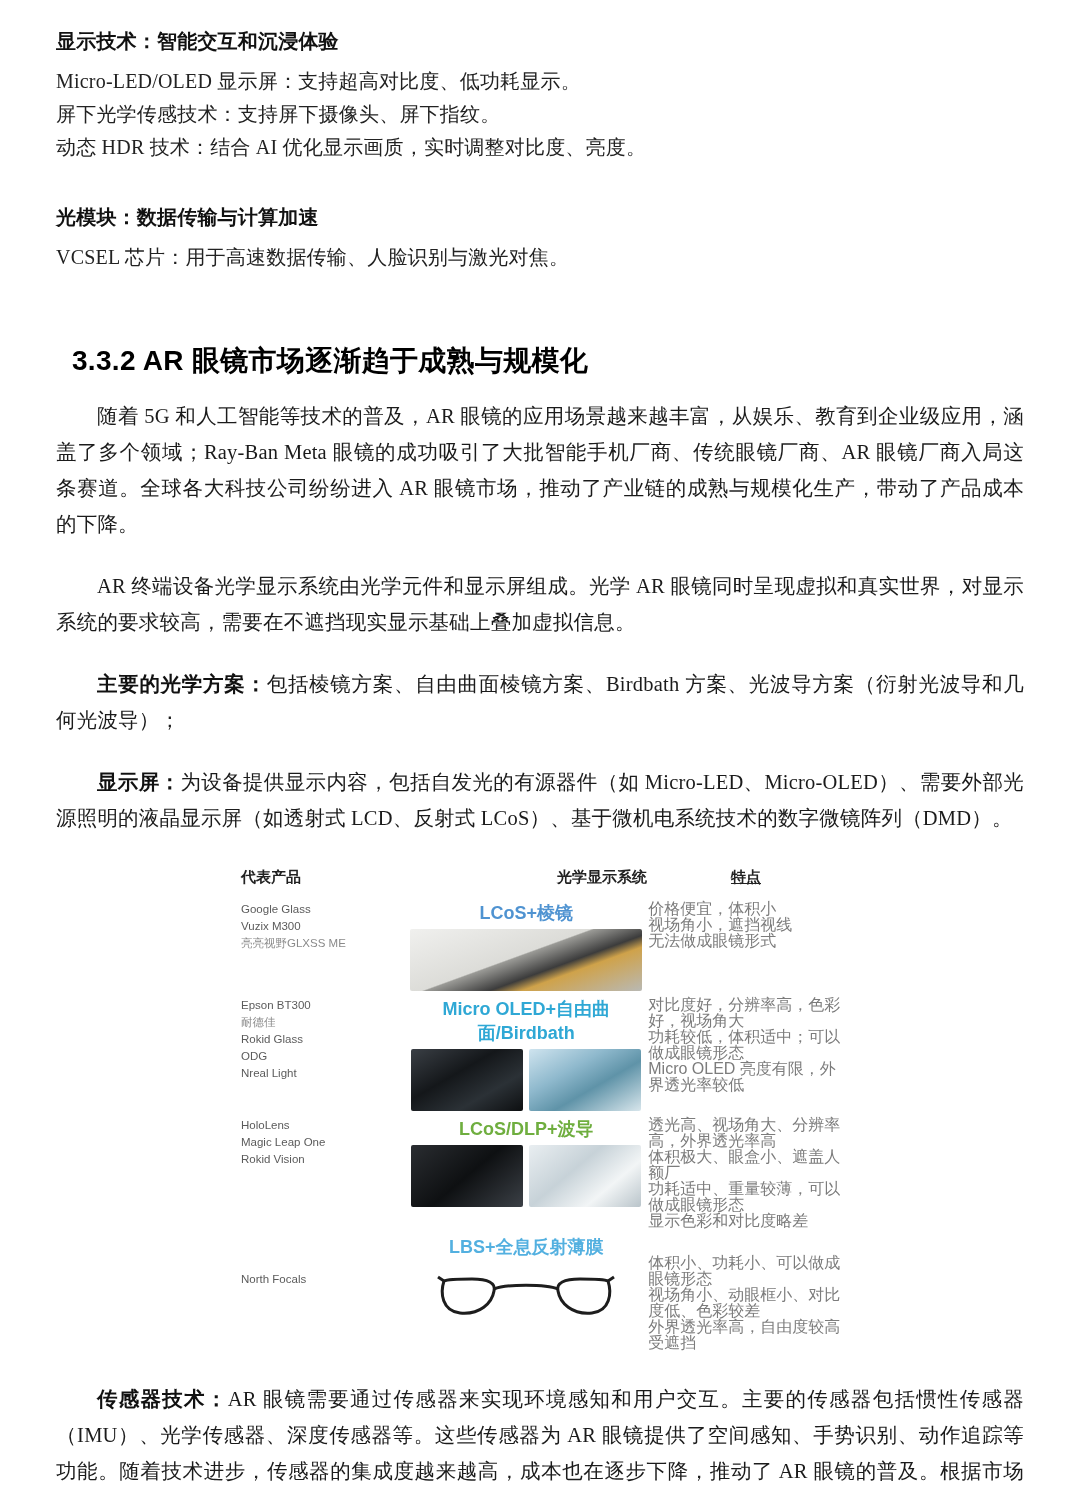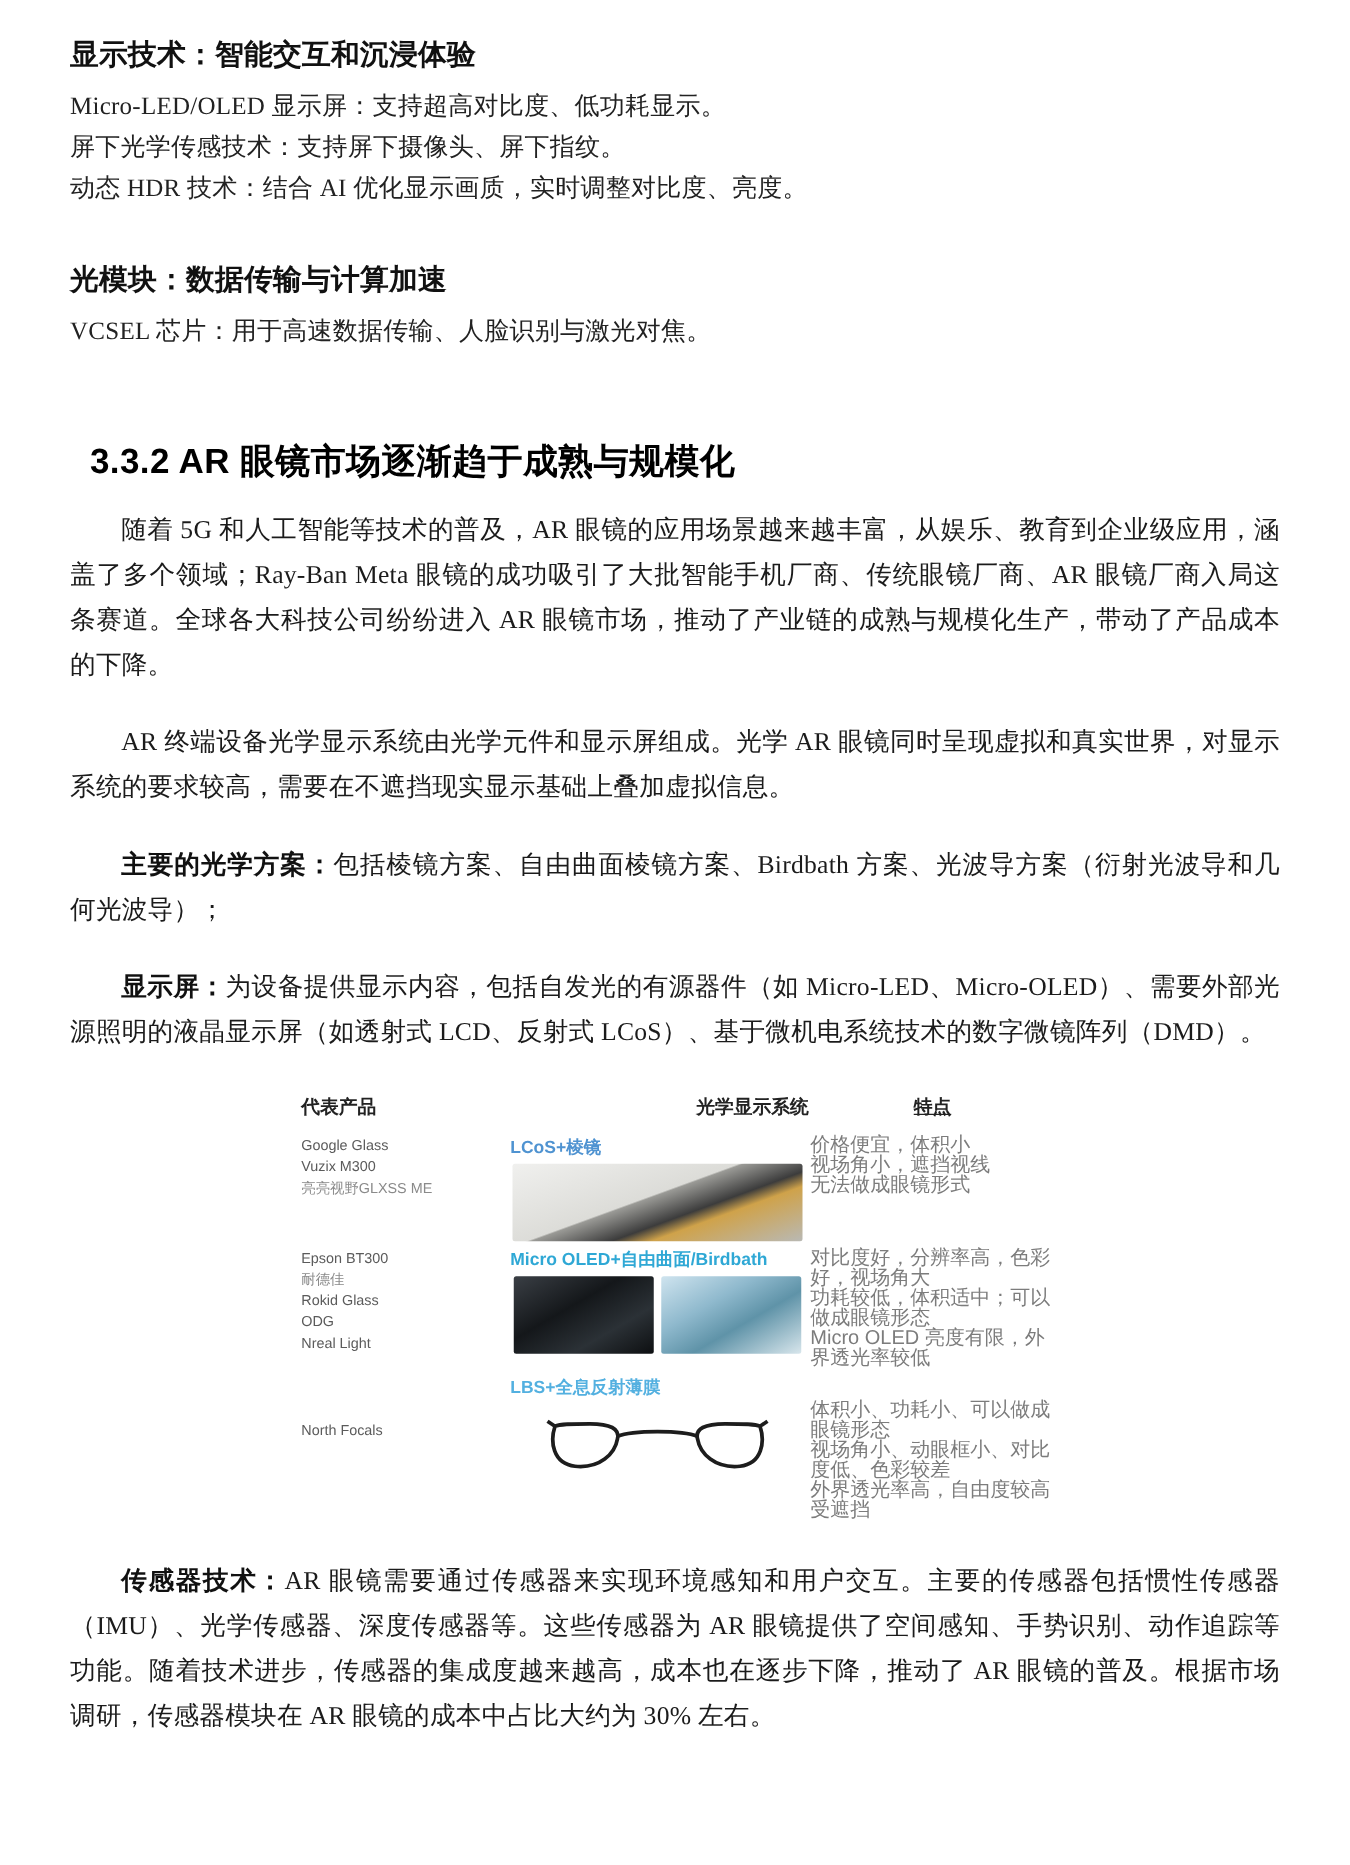--- a/index.html
+++ b/index.html
@@ -16,21 +16,21 @@
   .page {
     position: relative;
     width: 1080px;
     min-height: 1492px;
     padding: 28px 56px 20px 56px;
     box-sizing: border-box;
   }
   .sec-head {
     font-family: "Liberation Sans", sans-serif;
     font-weight: bold;
-    font-size: 23px;
+    font-size: 20px;
     color: #111111;
     margin: 0 0 10px 0;
     letter-spacing: 0.2px;
   }
   .line {
     font-family: "Liberation Serif", serif;
     font-size: 20px;
     line-height: 33px;
     color: #222222;
     margin: 0;
@@ -103,23 +103,23 @@
   .col-feat {
     width: 200px;
     font-family: "Liberation Sans", sans-serif;
     font-size: 16px;
     line-height: 16px;
     color: #7c7c7c;
     padding-left: 4px;
   }
   .tech-label {
     font-family: "Liberation Sans", sans-serif;
-    font-size: 14px;
-    font-weight: bold;
-    text-align: left;
+    font-size: 18px;
+    font-weight: bold;
+    text-align: center;
     margin-bottom: 4px;
   }
   .lbl-a { color: #4f93d1; }
   .lbl-b { color: #2fa8d5; }
   .lbl-c { color: #6fae3f; }
   .lbl-d { color: #53b0e0; }
   .imgs { display: flex; gap: 6px; justify-content: center; }
   .ph {
     width: 112px;
     height: 62px;
@@ -216,20 +216,38 @@
         <div class="imgs">
           <div class="ph ph2"></div>
           <div class="ph ph3"></div>
         </div>
       </div>
       <div class="col-feat" style="white-space:pre-line;">对比度好，分辨率高，色彩好，视场角大
 功耗较低，体积适中；可以做成眼镜形态
 Micro OLED 亮度有限，外界透光率较低</div>
     </div>
 
+    <div class="fig-row">
+      <div class="col-prod">
+        <div>HoloLens</div>
+        <div>Magic Leap One</div>
+        <div>Rokid Vision</div>
+      </div>
+      <div class="col-mid">
+        <div class="tech-label lbl-c">LCoS/DLP+波导</div>
+        <div class="imgs">
+          <div class="ph ph4"></div>
+          <div class="ph ph5"></div>
+        </div>
+      </div>
+      <div class="col-feat" style="white-space:pre-line;">透光高、视场角大、分辨率高，外界透光率高
+体积极大、眼盒小、遮盖人额厂
+功耗适中、重量较薄，可以做成眼镜形态
+显示色彩和对比度略差</div>
+    </div>
 
     <div class="fig-row" style="min-height:92px">
       <div class="col-prod" style="padding-top:36px">
         <div>North Focals</div>
       </div>
       <div class="col-mid">
         <div class="tech-label lbl-d">LBS+全息反射薄膜</div>
         <div class="imgs">
           <div class="ph wide ph6">
             <svg class="glasses" width="180" height="56" viewBox="0 0 180 56">

